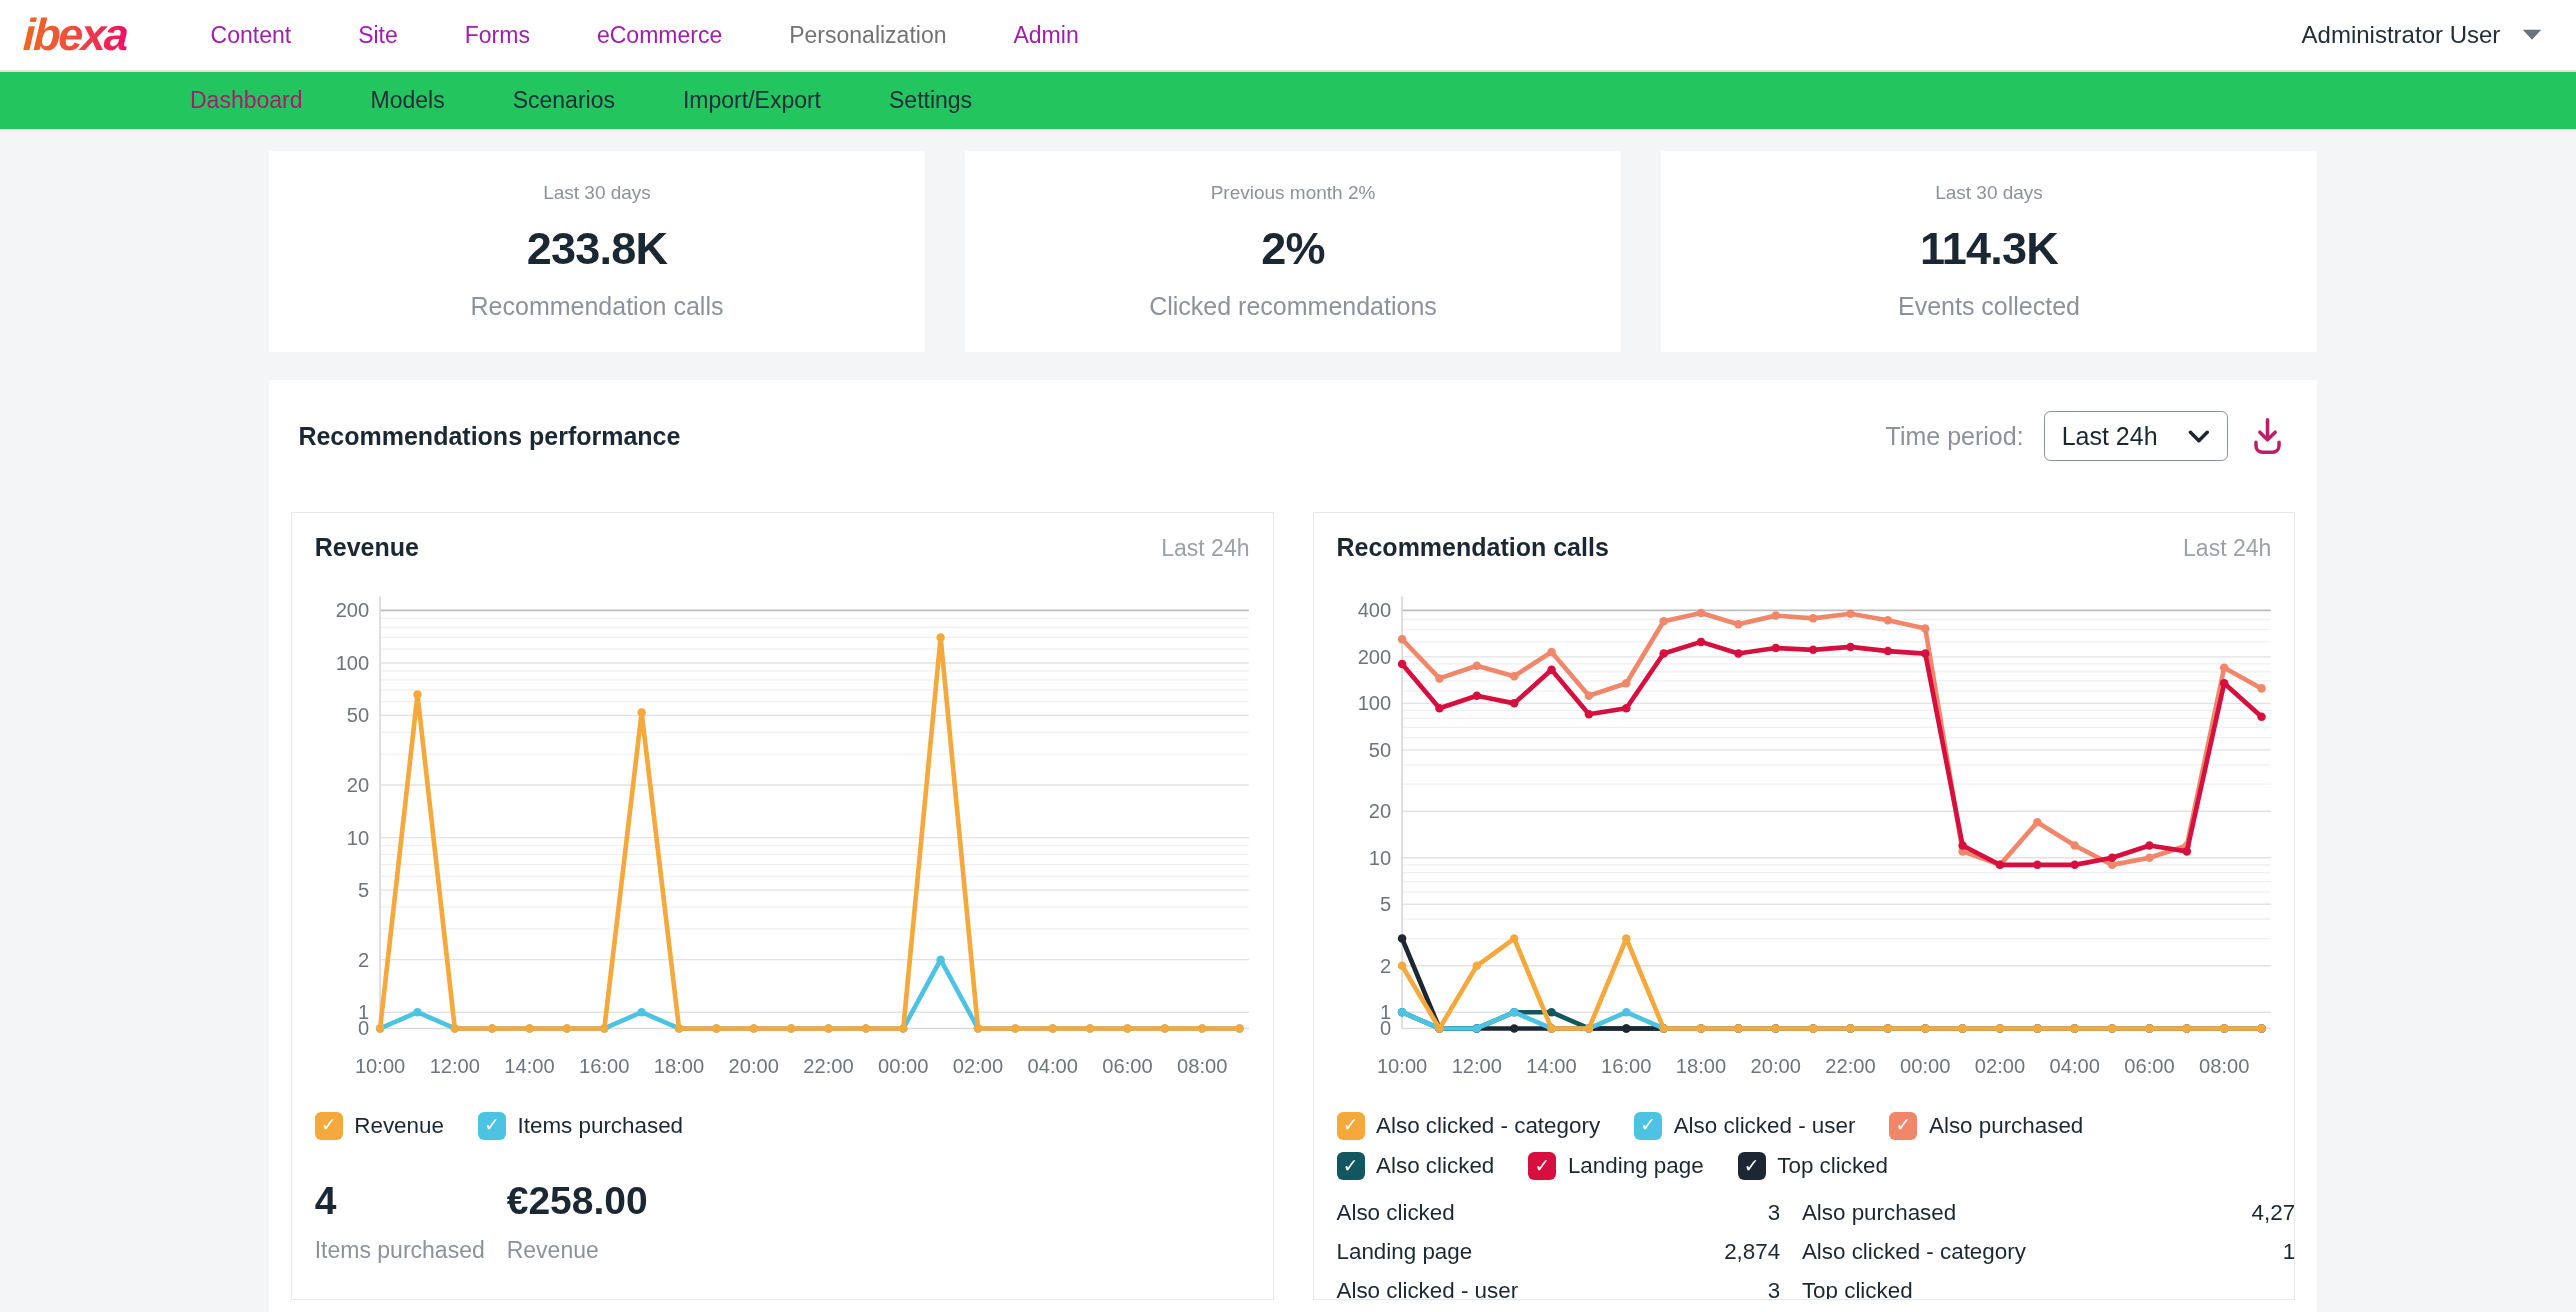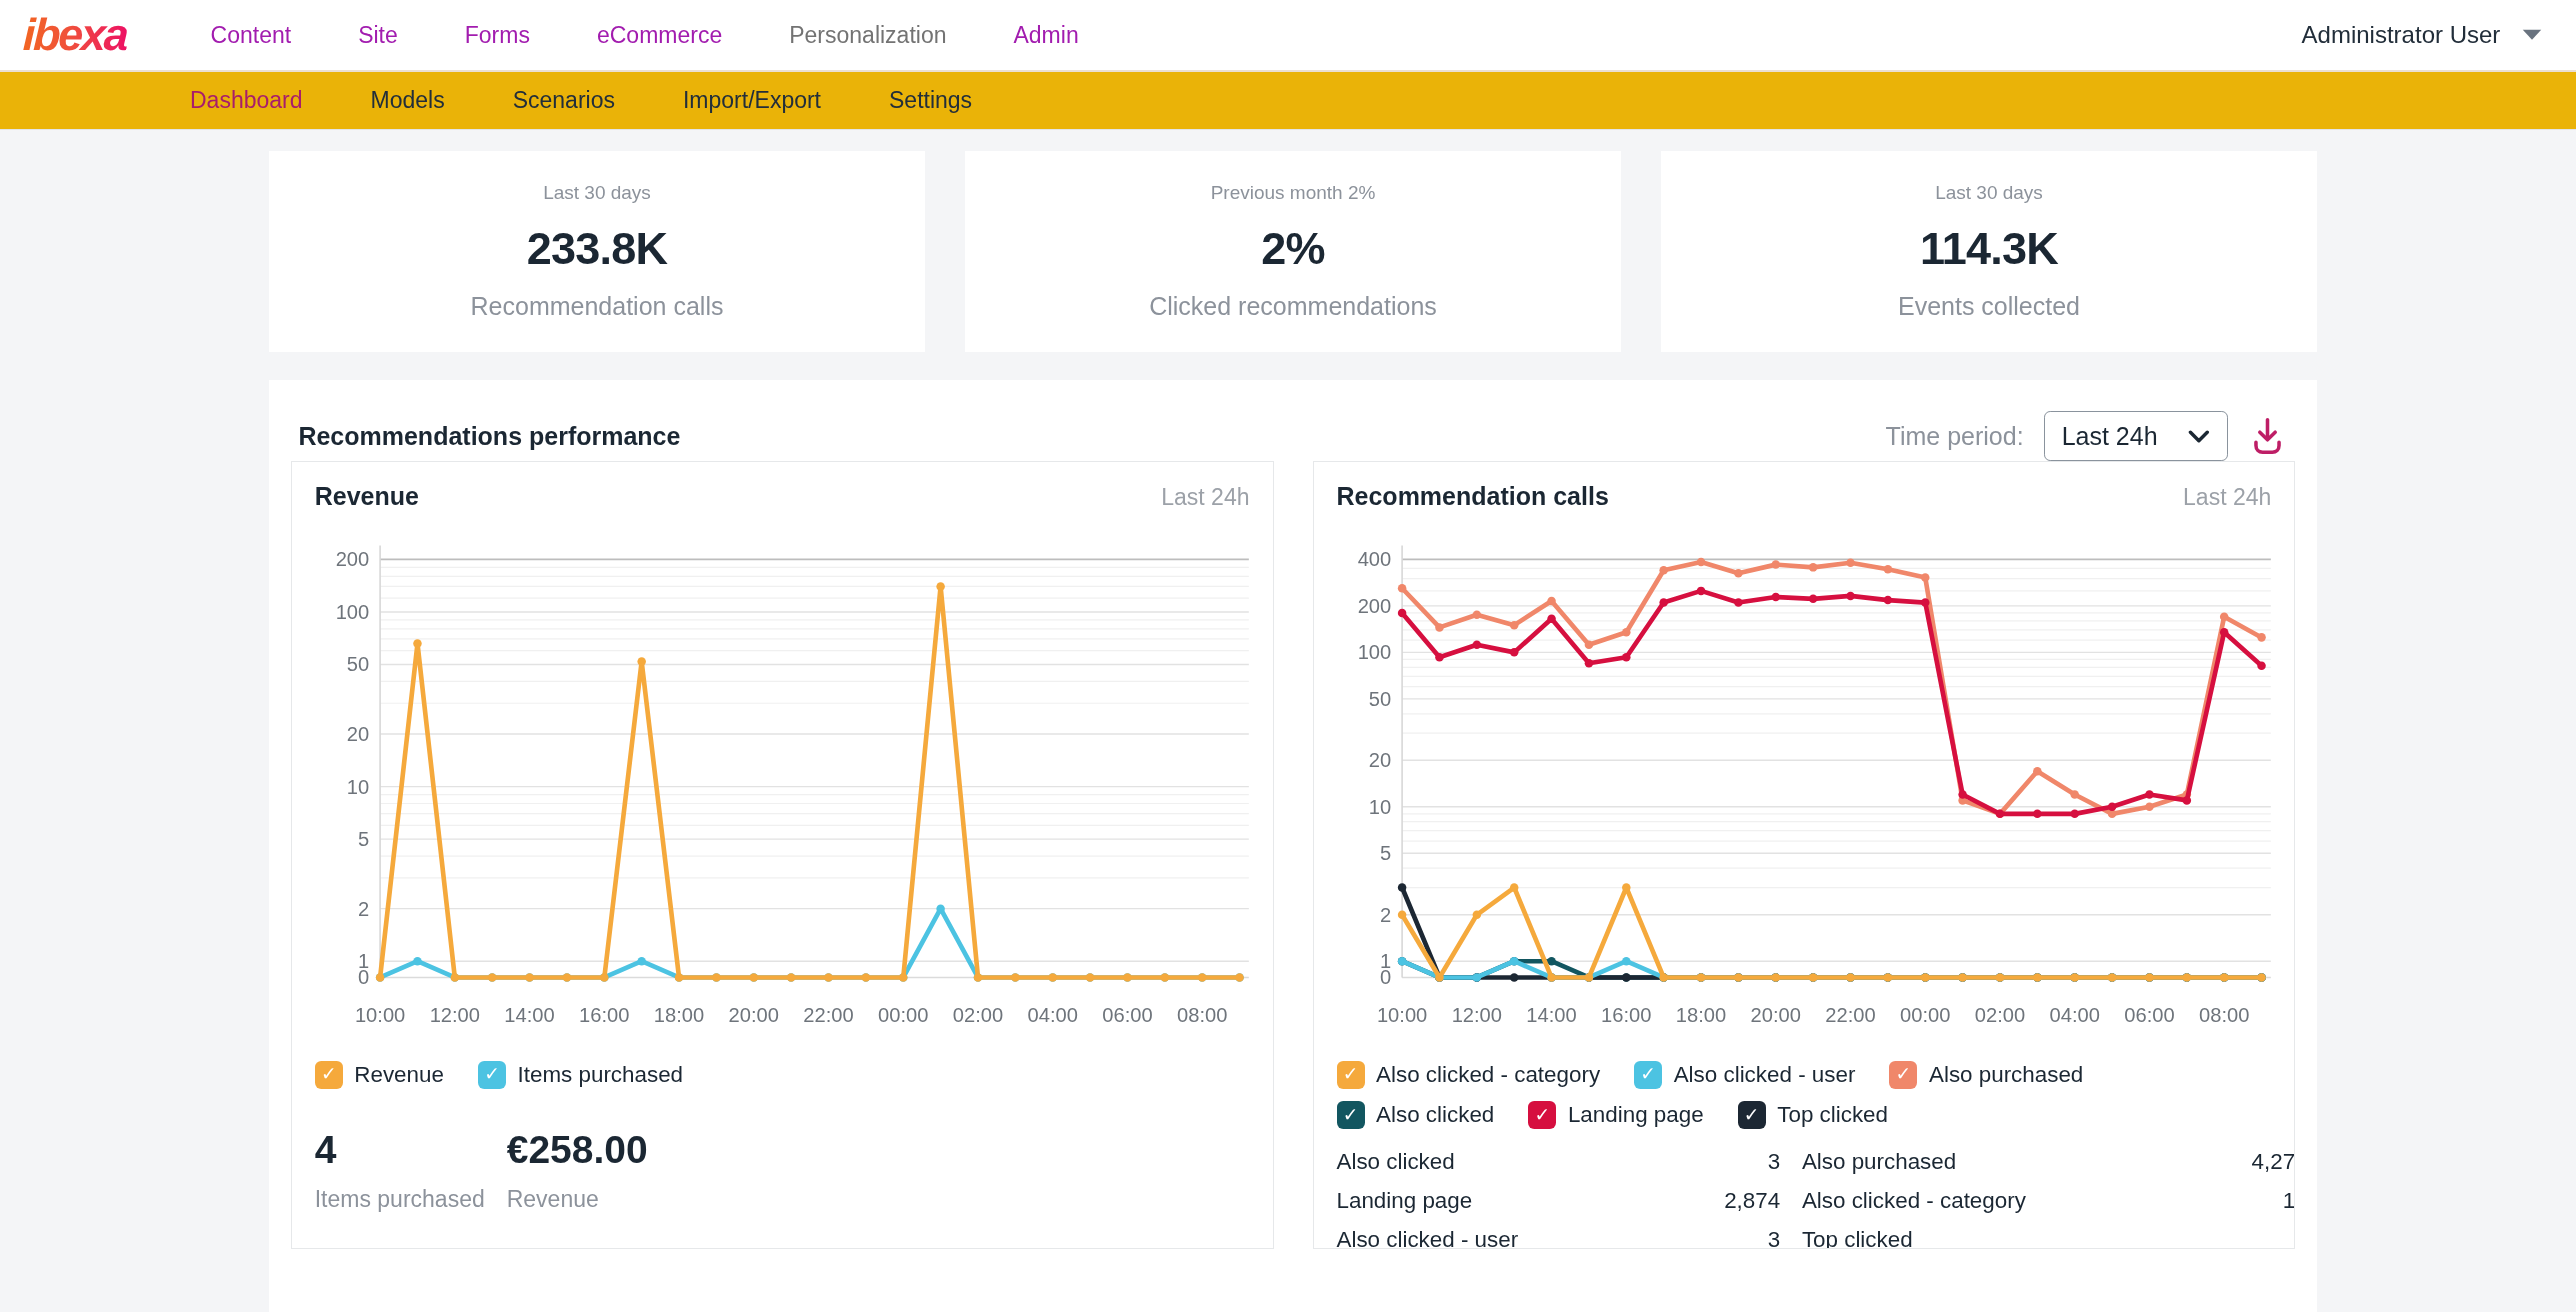--- a/index.html
+++ b/index.html
@@ -12,21 +12,21 @@
   .logo { font-size:45px; font-weight:800; font-style:italic; letter-spacing:-2.3px;
     background:linear-gradient(90deg,#F26522 0%,#F0503B 45%,#ED1164 100%);
     -webkit-background-clip:text; background-clip:text; color:transparent; transform:skewX(-2deg); }
   .topnav { display:flex; gap:67px; margin-left:84px; }
   .topnav-item { font-size:23px; color:#a21caf; cursor:pointer; }
   .topnav-item.active { color:#737373; }
   .userbox { margin-left:auto; display:flex; align-items:center; gap:21.7px; }
   .username { font-size:24px; color:#222E3A; }
 
   
-  .subnav { height:60px; background:#eab308; border-top:2.3px solid #EBDFD2; border-bottom:0.8px solid #E3E5E8;
+  .subnav { height:60px; background:#22c55e; border-top:2.3px solid #EBDFD2; border-bottom:0.8px solid #E3E5E8;
     display:flex; align-items:center; gap:68px; padding-left:190px; }
   .subnav-item { font-size:23px; color:#222E3A; cursor:pointer; }
   .subnav-item.active { color:#A81D6B; }
 
   
   .content { position:absolute; left:269px; top:131px; width:2048px; }
 
   .cards { display:flex; gap:40px; margin-top:20px; }
   .card { flex:1; height:201px; background:#fff; display:flex; flex-direction:column;
     align-items:center; justify-content:center; }
@@ -39,21 +39,21 @@
   .panel-head { display:flex; align-items:center; padding:0 7.7px; }
   .panel-title { font-size:25px; font-weight:700; color:#1B2733;text-align:right; }
   .panel-controls { margin-left:auto; display:flex; align-items:center; gap:20px; }
   .time-label { font-size:25px; color:#8C929B; }
   .select { width:184px; height:50px; border:1.5px solid #8A939D; border-radius:6.2px; background:#fff;
     display:flex; align-items:center; padding:0 17px; cursor:pointer; }
   .select-value { font-size:25px; color:#1B2733; }
   .select svg { margin-left:auto; }
   .dl-btn { width:40px; height:43px; display:flex; align-items:center; justify-content:center; cursor:pointer; }
 
-  .charts-row { display:flex; gap:39px; }
+  .charts-row { display:flex; gap:39px; margin-top:51px; }
   .chart-card { width:983px; height:788px; background:#fff; border:1.5px solid #E6E8EA;
     padding:20px 23px; overflow:hidden; }
   .chart-head { display:flex; align-items:baseline; }
   .chart-title { font-size:25px; font-weight:600; color:#1B2733; }
   .chart-range { margin-left:auto; font-size:23px; color:#9CA1A8; }
   .chart-svg { display:block; margin-top:4.6px; }
 
   .legend { display:flex; flex-wrap:wrap; column-gap:34px; row-gap:12.4px; margin-top:3.1px; }
   .legend-item { display:flex; align-items:center; gap:11.6px; cursor:pointer; }
   .legend-box { width:28px; height:28px; border-radius:6.2px; display:flex; align-items:center;

